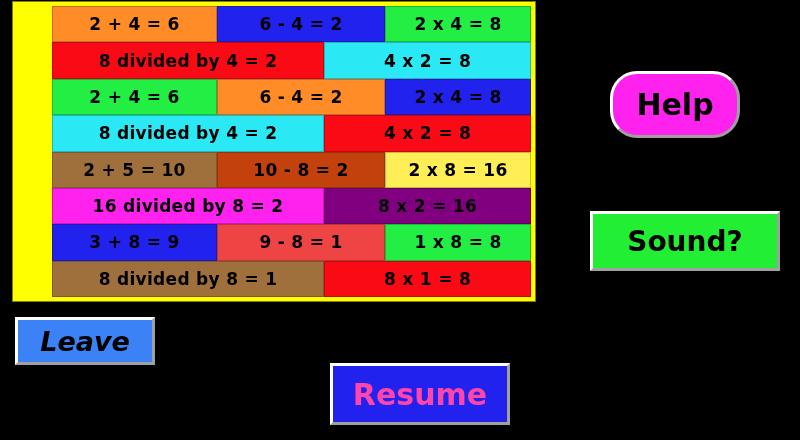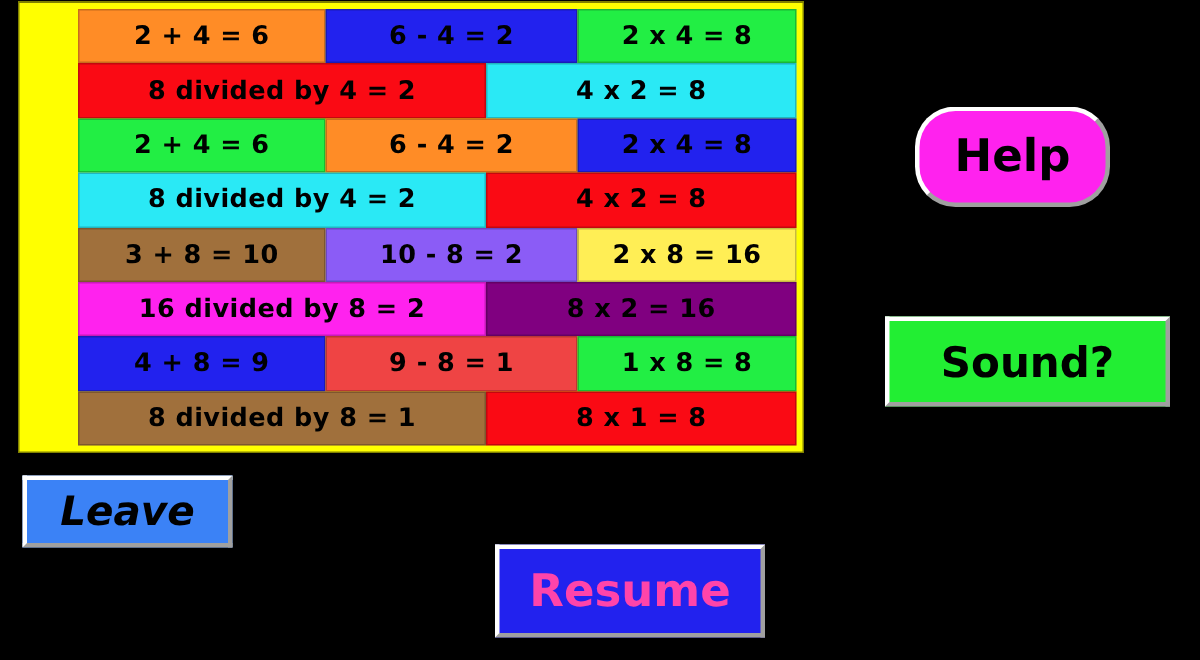--- a/index.html
+++ b/index.html
@@ -109,30 +109,30 @@
       <div class="fact-row cols3">
         <div class="fact-cell" style="background: rgb(34, 238, 68);">2 + 4 = 6</div>
         <div class="fact-cell" style="background: rgb(255, 140, 38);">6 - 4 = 2</div>
         <div class="fact-cell" style="background: rgb(34, 34, 238);">2 x 4 = 8</div>
       </div>
       <div class="fact-row cols2">
         <div class="fact-cell" style="background: rgb(42, 233, 245);">8 divided by 4 = 2</div>
         <div class="fact-cell" style="background: rgb(250, 10, 20);">4 x 2 = 8</div>
       </div>
       <div class="fact-row cols3">
-        <div class="fact-cell" style="background: rgb(160, 112, 60);">3 + 8 = 10</div>
-        <div class="fact-cell" style="background: #8b5cf6;">10 - 8 = 2</div>
+        <div class="fact-cell" style="background: rgb(160, 112, 60);">2 + 5 = 10</div>
+        <div class="fact-cell" style="background: #c2410c;">10 - 8 = 2</div>
         <div class="fact-cell" style="background: rgb(255, 238, 85);">2 x 8 = 16</div>
       </div>
       <div class="fact-row cols2">
         <div class="fact-cell" style="background: rgb(255, 34, 238);">16 divided by 8 = 2</div>
         <div class="fact-cell" style="background: rgb(128, 0, 128);">8 x 2 = 16</div>
       </div>
       <div class="fact-row cols3">
-        <div class="fact-cell" style="background: rgb(34, 34, 238);">4 + 8 = 9</div>
+        <div class="fact-cell" style="background: rgb(34, 34, 238);">3 + 8 = 9</div>
         <div class="fact-cell" style="background: #ef4444;">9 - 8 = 1</div>
         <div class="fact-cell" style="background: rgb(34, 238, 68);">1 x 8 = 8</div>
       </div>
       <div class="fact-row cols2">
         <div class="fact-cell" style="background: rgb(160, 112, 60);">8 divided by 8 = 1</div>
         <div class="fact-cell" style="background: rgb(250, 10, 20);">8 x 1 = 8</div>
       </div>
     </div>
 
   <div class="btn" id="btn-help">Help</div>

